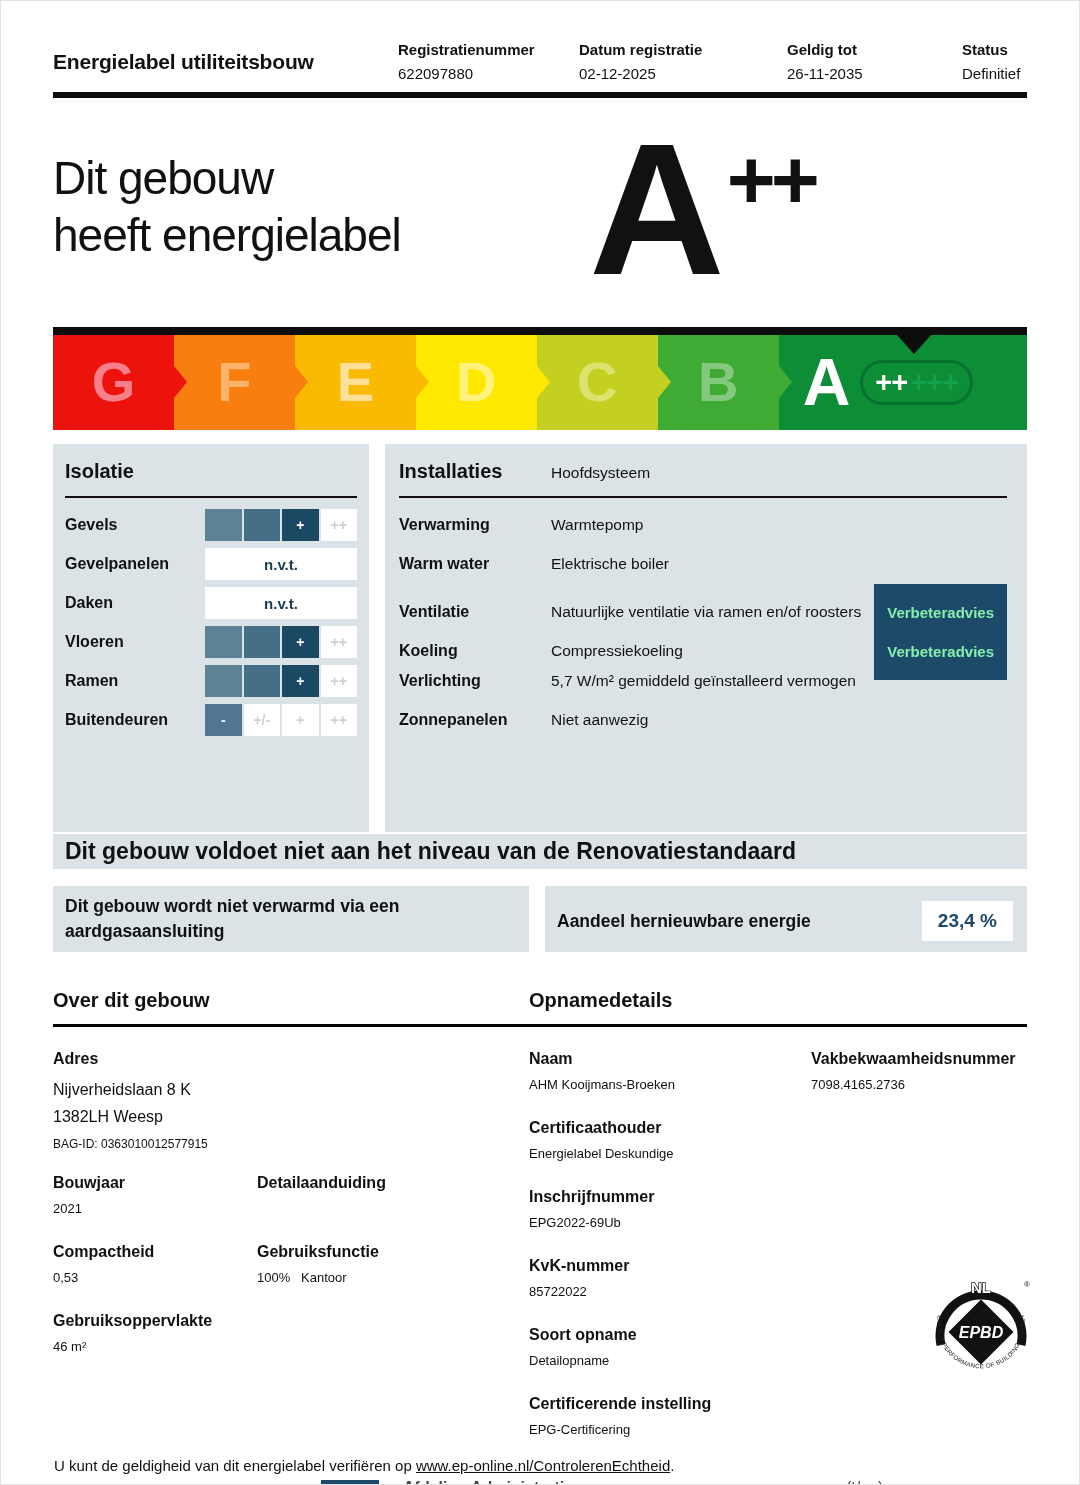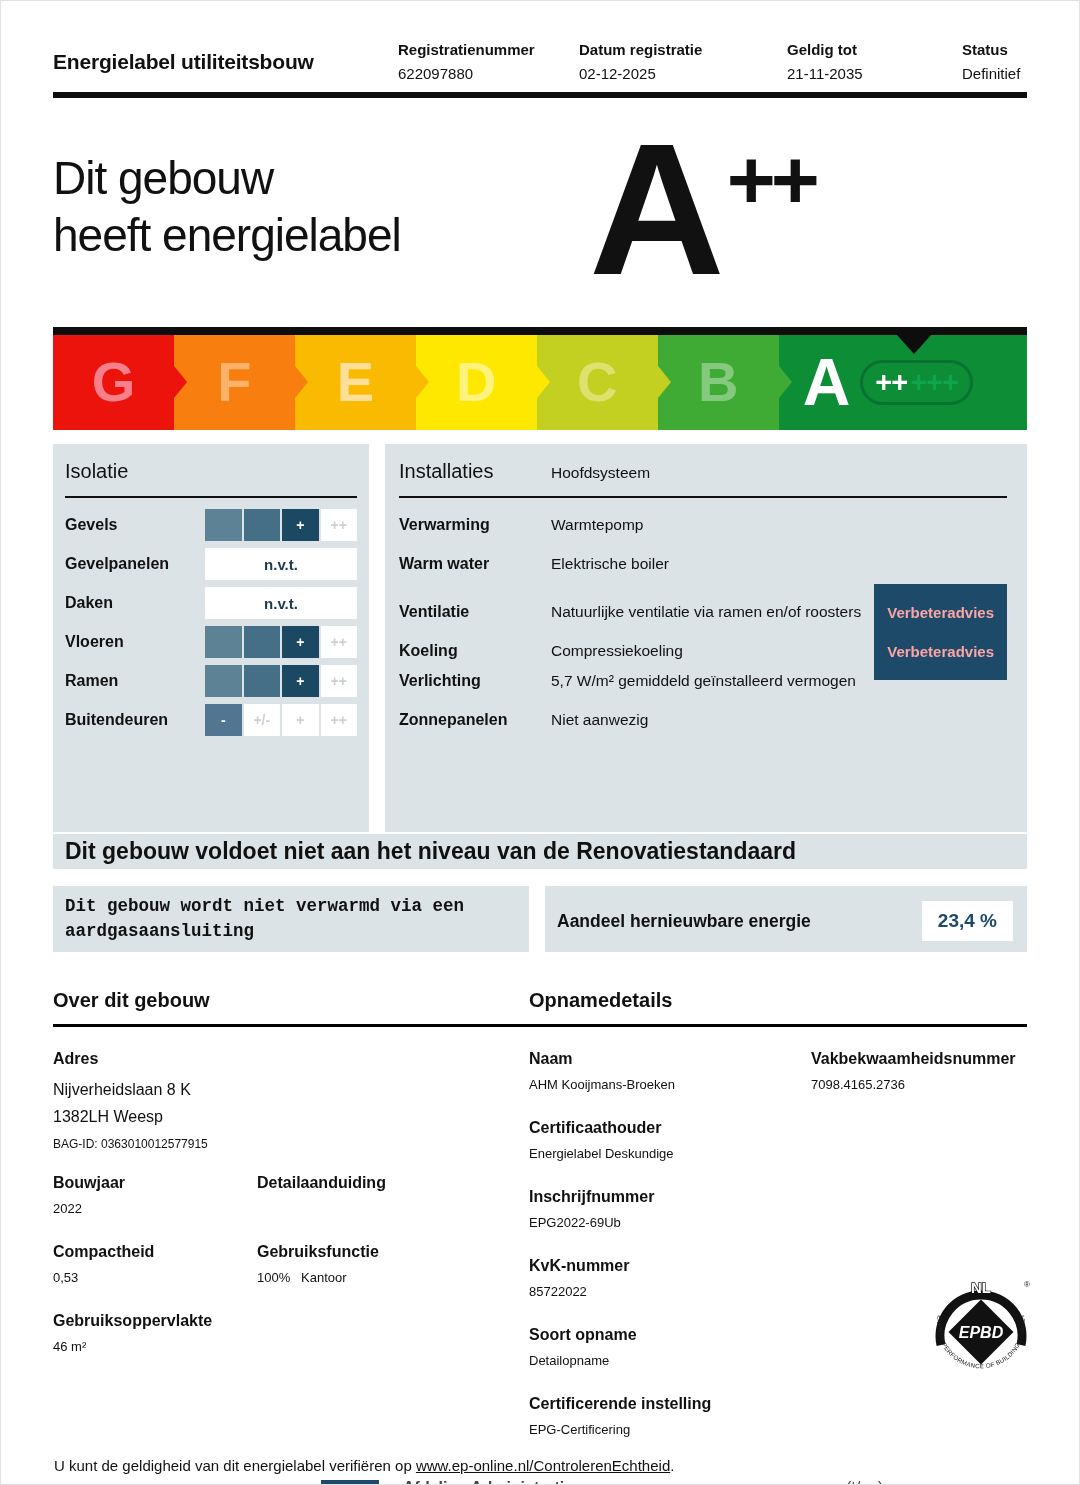--- a/index.html
+++ b/index.html
@@ -35,38 +35,38 @@
     border-top:16px solid transparent;border-bottom:16px solid transparent;border-left:13px solid red;z-index:3;}
   .pill{margin-left:10px;display:flex;align-items:center;border:3px solid #0a7231;border-radius:28px;padding:5px 12px;}
   .pill span{font-weight:bold;font-size:29px;line-height:1;letter-spacing:-1px;}
   .pill .pill-active{color:#fff;}
   .pill .pill-rest{color:#10a24c;margin-left:3px;}
   
   .panels{display:flex;gap:16px;margin:14px 52px 0;}
   .panel{background:#dce3e7;box-sizing:border-box;min-height:388px;}
   .panel-iso{width:316px;padding:16px 12px;}
   .panel-inst{flex:1;padding:16px 20px 16px 14px;}
-  .panel-title{font-size:20px;font-weight:normal;}
+  .panel-title{font-size:20px;font-weight:bold;}
   .panel-title-row{display:grid;grid-template-columns:152px 1fr;align-items:baseline;}
   .panel-subtitle{font-size:15.5px;}
   .panel-rule{height:2px;background:#111;margin-top:13px;margin-bottom:8px;}
   .iso-row{display:flex;align-items:center;height:39px;}
   .iso-label{font-size:16px;font-weight:bold;}
   .iso-bar{margin-left:auto;display:flex;gap:2px;width:152px;height:32px;}
   .iso-cell{flex:1;display:flex;align-items:center;justify-content:center;font-weight:bold;font-size:14px;}
   .iso-nvt{margin-left:auto;width:152px;height:32px;background:#fff;display:flex;align-items:center;justify-content:center;
     font-weight:bold;font-size:15px;color:#1b3c50;}
   .inst-row{display:grid;grid-template-columns:152px 1fr auto;align-items:center;height:39px;}
   .inst-label{font-size:16px;font-weight:bold;}
   .inst-value{font-size:15.5px;}
-  .badge{background:#1c4a68;color:#fca5a5;font-weight:bold;font-size:15px;padding:20px 13px;cursor:pointer;}
+  .badge{background:#1c4a68;color:#86efac;font-weight:bold;font-size:15px;padding:20px 13px;cursor:pointer;}
   
   .banner-full{margin:2px 52px 0;background:#dce3e7;padding:4px 12px;font-size:23px;font-weight:bold;}
   .banner-row{margin:17px 52px 0;display:flex;gap:16px;}
-  .banner-gas{width:476px;box-sizing:border-box;background:#dce3e7;padding:8px 12px;font-size:17.5px;font-weight:bold;line-height:1.45;font-family:Liberation Mono, monospace;}
+  .banner-gas{width:476px;box-sizing:border-box;background:#dce3e7;padding:8px 12px;font-size:17.5px;font-weight:bold;line-height:1.45;}
   .banner-renew{flex:1;background:#dce3e7;display:flex;align-items:center;padding:8px 14px 4px 12px;box-sizing:border-box;}
   .renew-label{font-size:17.5px;font-weight:bold;}
   .renew-value{margin-left:auto;background:#fff;color:#1c4a68;font-weight:bold;font-size:19px;padding:9px 16px;}
   
   .info-cols{display:flex;gap:0;margin:37px 52px 0;}
   .info-left{width:476px;}
   .info-right{flex:1;position:relative;}
   .sec-title{font-size:20px;font-weight:bold;margin:0 0 12px;}
   .sec-rule{height:3px;background:#000;}
   .fgroup{margin-top:23px;}
@@ -97,21 +97,21 @@
         <div class="h-field">
           <div class="h-label">Registratienummer</div>
           <div class="h-value">622097880</div>
         </div>
         <div class="h-field">
           <div class="h-label">Datum registratie</div>
           <div class="h-value">02-12-2025</div>
         </div>
         <div class="h-field">
           <div class="h-label">Geldig tot</div>
-          <div class="h-value">21-11-2035</div>
+          <div class="h-value">26-11-2035</div>
         </div>
         <div class="h-field">
           <div class="h-label">Status</div>
           <div class="h-value">Definitief</div>
         </div>
       </div>
   </header>
   <div class="hdr-rule"></div>
 
   <section class="hero">
@@ -269,21 +269,21 @@
       <div class="fgroup">
         <div class="f-label">Adres</div>
         <div class="adres-line">Nijverheidslaan 8 K</div>
         <div class="adres-line">1382LH Weesp</div>
         <div class="bag">BAG-ID: 0363010012577915</div>
       </div>
       <div id="over-fields">
           <div class="two-col">
             <div class="fgroup">
               <div class="f-label">Bouwjaar</div>
-              <div class="f-value">2022</div>
+              <div class="f-value">2021</div>
             </div>
             <div class="fgroup">
               <div class="f-label">Detailaanduiding</div>
               <div class="f-value"></div>
             </div>
           </div>
           <div class="two-col">
             <div class="fgroup">
               <div class="f-label">Compactheid</div>
               <div class="f-value">0,53</div>

